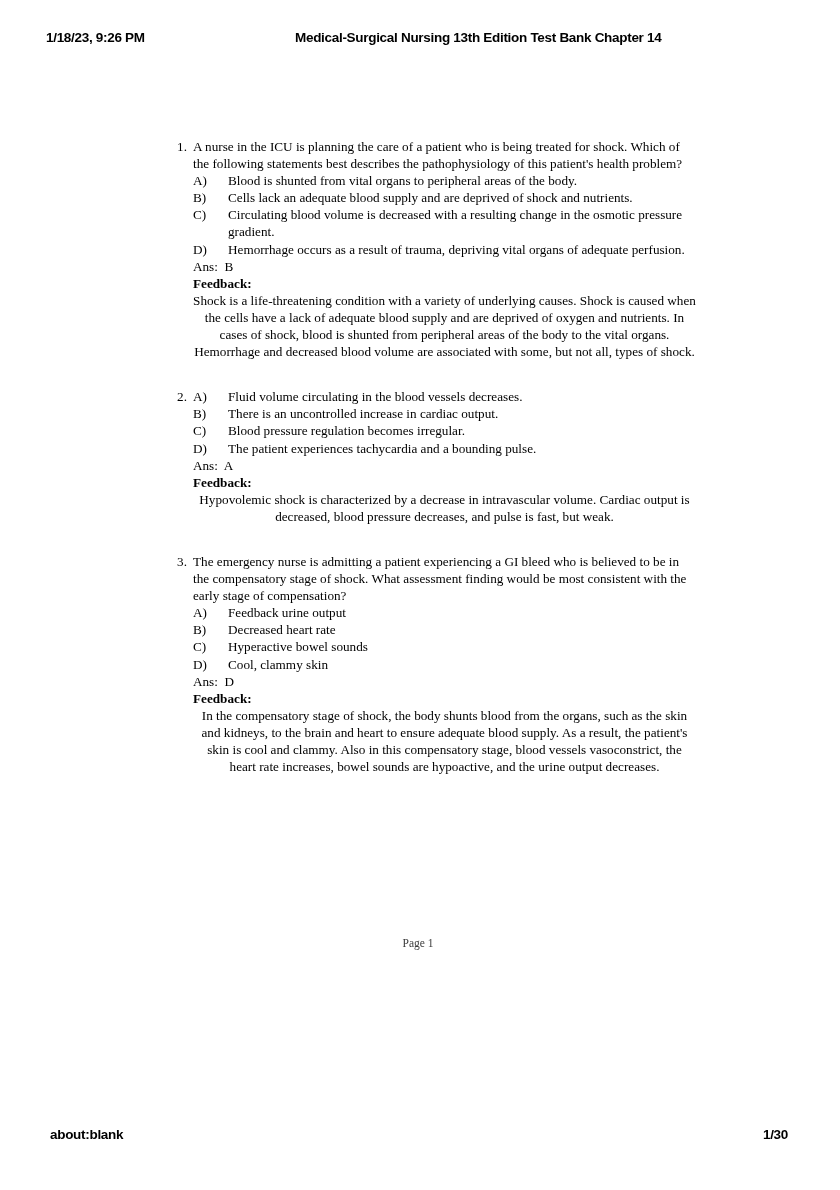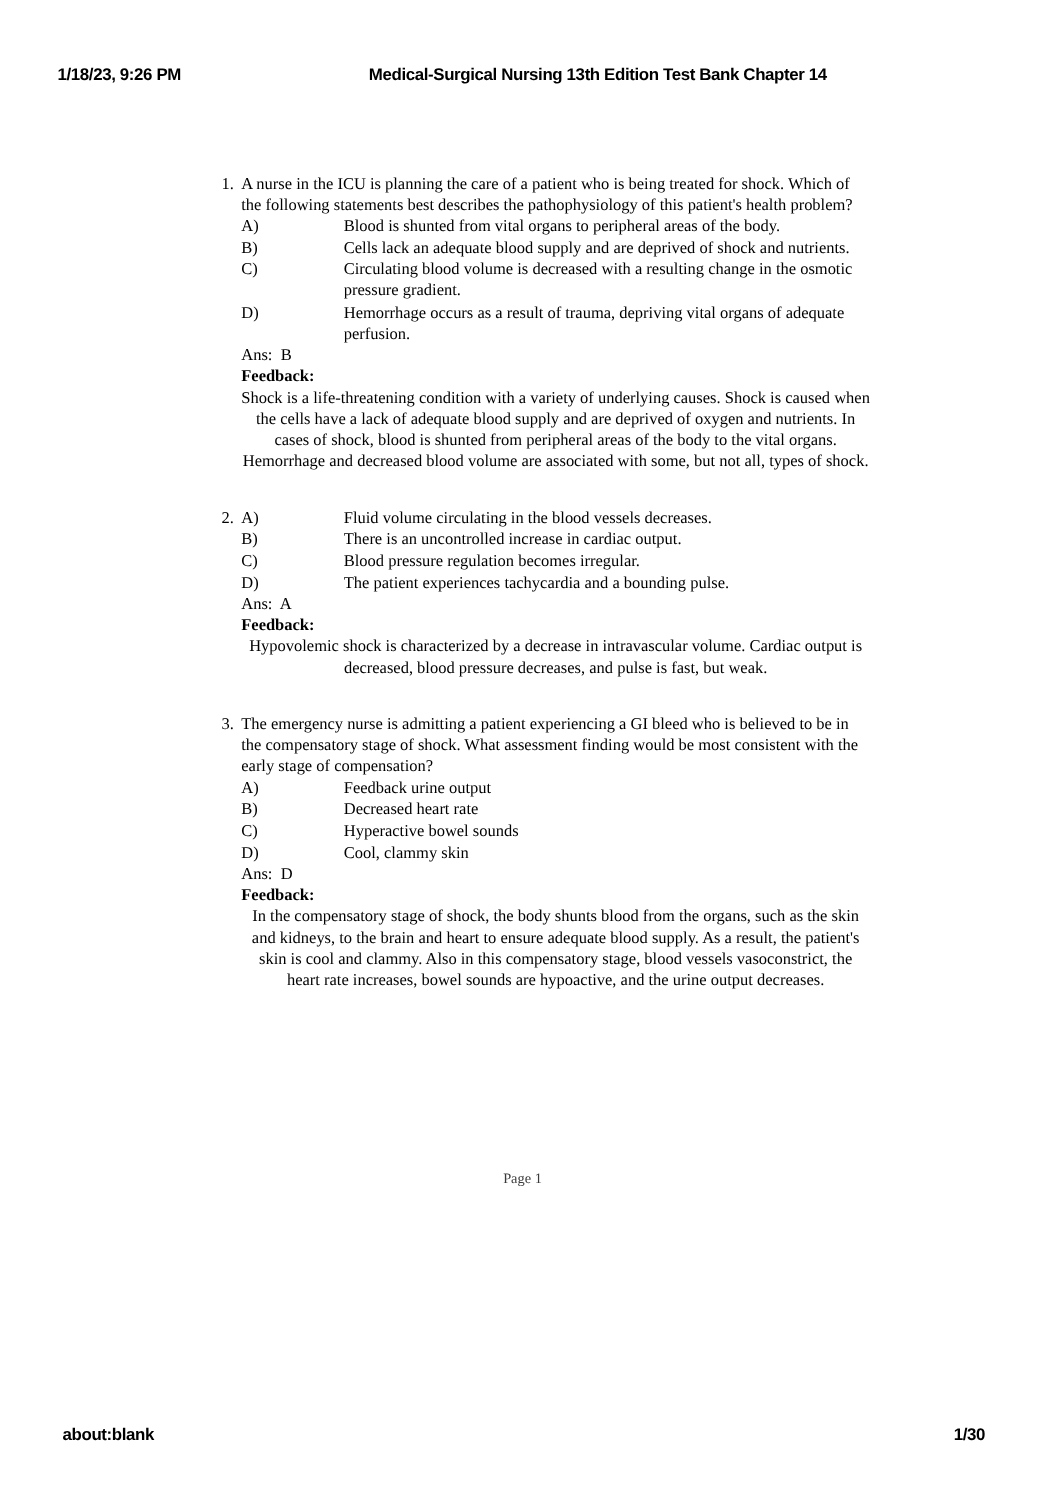--- a/index.html
+++ b/index.html
@@ -22,39 +22,38 @@
     position: absolute;
     top: 30px;
     left: 0;
     width: 840px;
     height: 20px;
     font-family: "Liberation Sans", "DejaVu Sans", sans-serif;
     font-weight: bold;
     font-size: 13.5px;
     color: #000;
     letter-spacing: -0.3px;
-    margin-top: 22px;
   }
   .print-header .ph-date {
     position: absolute;
     left: 46px;
     top: 0;
     white-space: nowrap;
   }
   .print-header .ph-title {
     position: absolute;
     left: 295px;
     top: 0;
     white-space: nowrap;
   }
 
   
   .print-footer {
     position: absolute;
-    bottom: 30px;
+    bottom: 43px;
     left: 0;
     width: 840px;
     height: 20px;
     font-family: "Liberation Sans", "DejaVu Sans", sans-serif;
     font-weight: bold;
     font-size: 13.5px;
     color: #000;
     letter-spacing: -0.3px;
   }
   .print-footer .pf-url {
@@ -111,21 +110,20 @@
   }
   .opt-letter {
     position: absolute;
     left: 21px;
     top: 0;
     width: 24px;
     text-align: left;
   }
   .opt-text {
     display: block;
-    margin-left: 47px;
   }
 
   .ans-line {
     padding-left: 21px;
     white-space: pre;
   }
 
   .feedback-label {
     padding-left: 21px;
     font-weight: bold;

